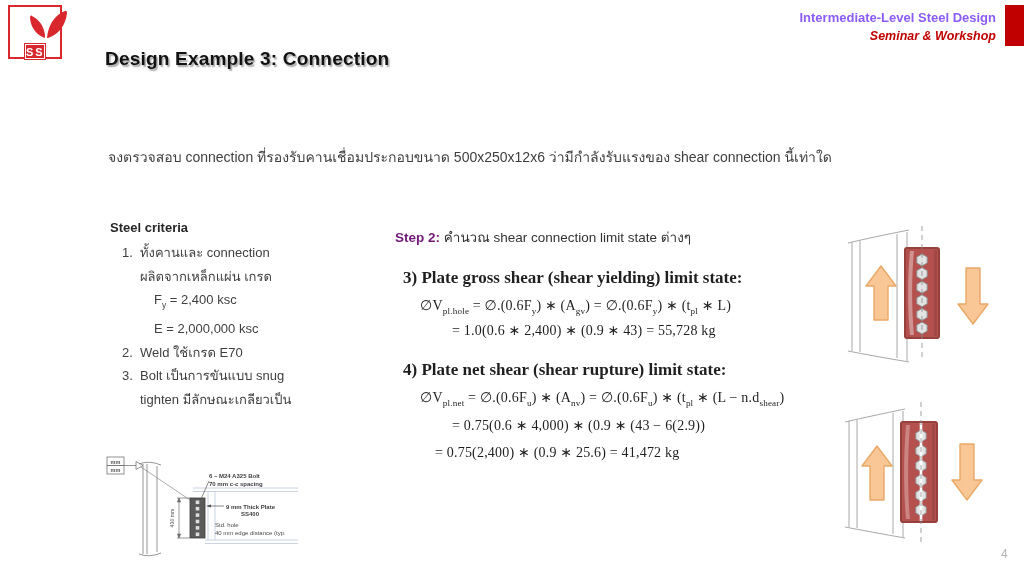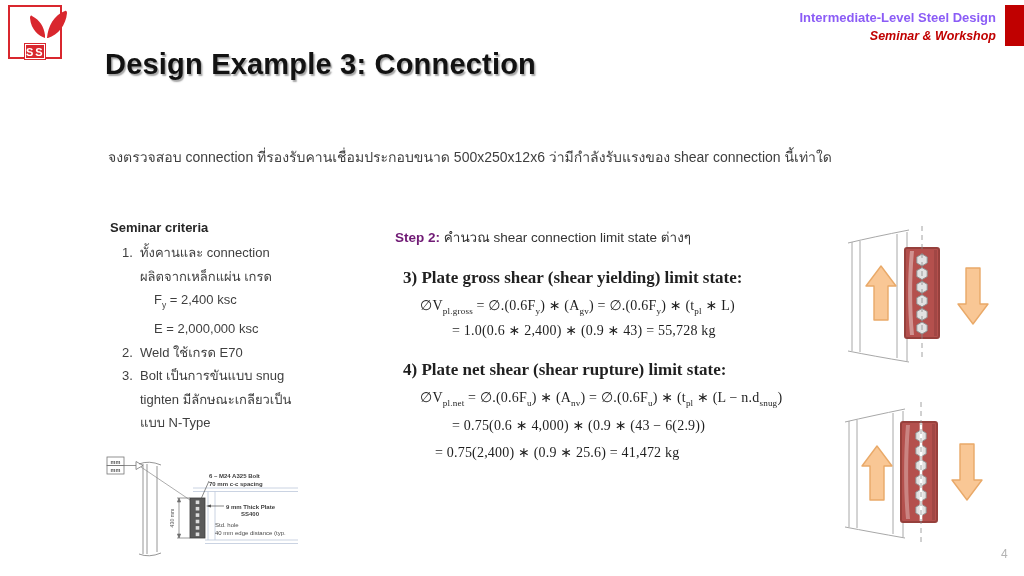--- a/index.html
+++ b/index.html
@@ -20,21 +20,21 @@
     margin-top:1px; height:15px; background:var(--logo-red);
     color:#fff; font-size:11px; font-weight:bold; text-align:center;
     line-height:15px; letter-spacing:2px; border:1px solid #fff; outline:1px solid var(--logo-red);
   }
   .hdr-right { right:28px; top:9px; text-align:right; line-height:18px; }
   .hdr-title { font-size:13px; font-weight:bold; color:#8b5cf6; }
   .hdr-sub   { font-size:12.5px; font-weight:bold; font-style:italic; color:var(--accent-red); }
   .hdr-bar   { left:1005px; top:5px; width:19px; height:41px; background:var(--accent-red); }
 
   .page-title {
-    left:105px; top:48px; font-size:29px; font-weight:bold; color:#121212;
+    left:105px; top:48px; font-size:19px; font-weight:bold; color:#121212;
     text-shadow:1.5px 1.5px 1.5px rgba(90,90,90,0.55); letter-spacing:0.2px;
   }
 
   
   .intro { left:108px; top:146px; width:830px; font-size:14px; color:#3f3f3f; }
 
   
   .criteria { left:110px; top:220px; width:255px; font-size:13px; color:#3f3f3f; }
   .criteria .hd { font-weight:bold; color:#262626; margin-bottom:6px; }
   .crit-row { display:flex; line-height:23.5px; }
@@ -70,50 +70,49 @@
     <div class="hdr-title">Intermediate-Level Steel Design</div>
     <div class="hdr-sub">Seminar &amp; Workshop</div>
   </div>
   <div class="abs hdr-bar"></div>
 
   <div class="abs page-title">Design Example 3: Connection</div>
 
   <div class="abs intro">จงตรวจสอบ connection ที่รองรับคานเชื่อมประกอบขนาด 500x250x12x6  ว่ามีกำลังรับแรงของ shear connection นี้เท่าใด</div>
 
   <div class="abs criteria">
-    <div class="hd">Seminar criteria</div>
+    <div class="hd">Steel criteria</div>
     <div class="crit-row">
       <span class="crit-num">1.</span>
       <span>ทั้งคานและ connection</span>
     </div>
     <div class="crit-cont">ผลิตจากเหล็กแผ่น เกรด</div>
     <div class="crit-prop">F<sub>y</sub>  = 2,400 ksc</div>
     <div class="crit-prop">E   = 2,000,000 ksc</div>
     <div class="crit-row">
       <span class="crit-num">2.</span>
       <span>Weld ใช้เกรด E70</span>
     </div>
     <div class="crit-row">
       <span class="crit-num">3.</span>
       <span>Bolt เป็นการขันแบบ snug</span>
     </div>
     <div class="crit-cont">tighten มีลักษณะเกลียวเป็น</div>
-    <div class="crit-cont">แบบ N-Type</div>
   </div>
 
   <div class="abs step-title" style="left:395px; top:226px;">
     <b>Step 2:</b><span> คำนวณ shear connection limit state ต่างๆ</span>
   </div>
 
   <div class="abs eq-head" style="left:403px; top:268px;">3) Plate gross shear (shear yielding) limit state:</div>
-  <div class="abs eq-line" style="left:420px; top:297px;">∅V<sub>pl.gross</sub> = ∅.(0.6F<sub>y</sub>) ∗ (A<sub>gv</sub>) = ∅.(0.6F<sub>y</sub>) ∗ (t<sub>pl</sub> ∗ L)</div>
+  <div class="abs eq-line" style="left:420px; top:297px;">∅V<sub>pl.hole</sub> = ∅.(0.6F<sub>y</sub>) ∗ (A<sub>gv</sub>) = ∅.(0.6F<sub>y</sub>) ∗ (t<sub>pl</sub> ∗ L)</div>
   <div class="abs eq-line" style="left:452px; top:322px;">= 1.0(0.6 ∗ 2,400) ∗ (0.9 ∗ 43) = 55,728 kg</div>
 
   <div class="abs eq-head" style="left:403px; top:360px;">4) Plate net shear (shear rupture) limit state:</div>
-  <div class="abs eq-line" style="left:420px; top:389px;">∅V<sub>pl.net</sub> = ∅.(0.6F<sub>u</sub>) ∗ (A<sub>nv</sub>) = ∅.(0.6F<sub>u</sub>) ∗ (t<sub>pl</sub> ∗ (L − n.d<sub>snug</sub>)</div>
+  <div class="abs eq-line" style="left:420px; top:389px;">∅V<sub>pl.net</sub> = ∅.(0.6F<sub>u</sub>) ∗ (A<sub>nv</sub>) = ∅.(0.6F<sub>u</sub>) ∗ (t<sub>pl</sub> ∗ (L − n.d<sub>shear</sub>)</div>
   <div class="abs eq-line" style="left:452px; top:417px;">= 0.75(0.6 ∗ 4,000) ∗ (0.9 ∗ (43 − 6(2.9))</div>
   <div class="abs eq-line" style="left:435px; top:444px;">= 0.75(2,400) ∗ (0.9 ∗ 25.6) = 41,472 kg</div>
 
   <svg class="abs" style="left:843px; top:222px;" width="180" height="160" viewBox="0 0 180 160">
     <g stroke="var(--outline-gray)" stroke-width="1" fill="none">
       <path d="M5,21 Q30,15 66,8"></path>
       <path d="M5,129 Q30,134 66,140"></path>
       <line x1="9" y1="20" x2="9" y2="129"></line>
       <line x1="17" y1="19" x2="17" y2="130"></line>
       <line x1="54" y1="12" x2="54" y2="136"></line>

